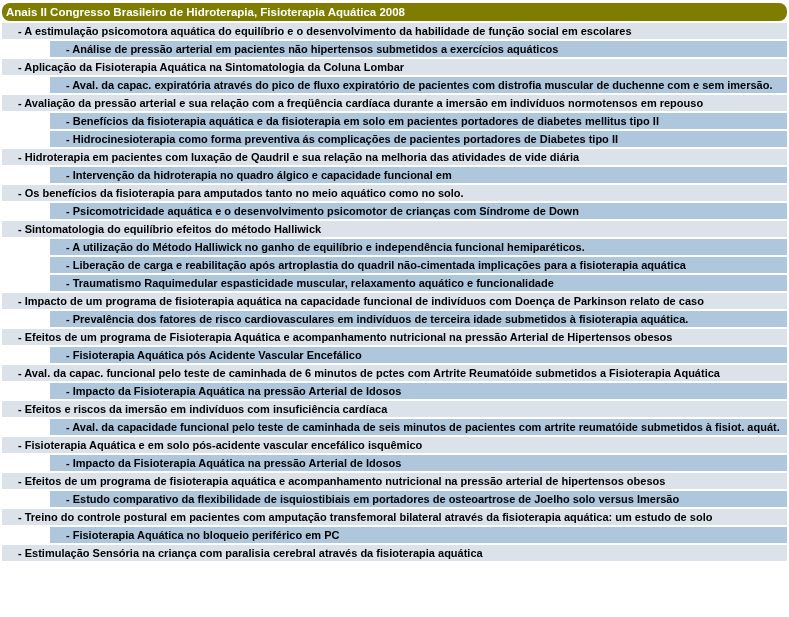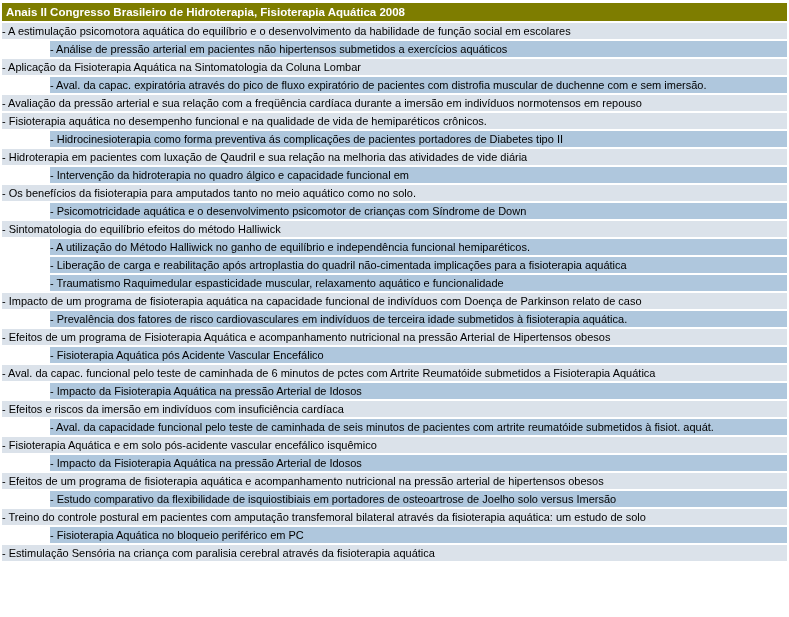--- a/index.html
+++ b/index.html
@@ -19,47 +19,48 @@
   .header-row {
     background: var(--header-bg, #7e7d00);
     color: var(--header-text, #ffffff);
     font-size: 11.5px;
     font-weight: bold;
     height: 16px;
     line-height: 16px;
     padding: 1px 0 1px 4px;
     white-space: nowrap;
     overflow: hidden;
+    border-radius: 8px;
   }
   .row {
     height: 16px;
     line-height: 16px;
     margin-top: 2px;
-    padding-left: 0;
+    padding-left: 16px;
     font-size: 11px;
-    font-weight: normal;
+    font-weight: bold;
     color: var(--row-text, #000000);
     white-space: nowrap;
     overflow: hidden;
   }
   .row.light { background: var(--row-light, #dbe2ea); }
   .row.blue  { background: var(--row-blue, #afc7dd); margin-left: 48px; }
 </style>
 </head>
 <body>
 
 <div class="page">
   <div class="header-row">Anais II Congresso Brasileiro de Hidroterapia, Fisioterapia Aquática 2008</div>
   <div id="rows-host">
       <div class="row light">- A estimulação psicomotora aquática do equilíbrio e o desenvolvimento da habilidade de função social em escolares</div>
       <div class="row blue">- Análise de pressão arterial em pacientes não hipertensos submetidos a exercícios aquáticos</div>
       <div class="row light">- Aplicação da Fisioterapia Aquática na Sintomatologia da Coluna Lombar</div>
       <div class="row blue">- Aval. da capac. expiratória através do pico de fluxo expiratório de pacientes com distrofia muscular de duchenne com e sem imersão.</div>
       <div class="row light">- Avaliação da pressão arterial e sua relação com a freqüência cardíaca durante a imersão em indivíduos normotensos em repouso</div>
-      <div class="row light">- Fisioterapia aquática no desempenho funcional e na qualidade de vida de hemiparéticos crônicos.</div>
+      <div class="row blue">- Benefícios da fisioterapia aquática e da fisioterapia em solo em pacientes portadores de diabetes mellitus tipo II</div>
       <div class="row blue">- Hidrocinesioterapia como forma preventiva ás complicações de pacientes portadores de Diabetes tipo II</div>
       <div class="row light">- Hidroterapia em pacientes com luxação de Qaudril e sua relação na melhoria das atividades de vide diária</div>
       <div class="row blue">- Intervenção da hidroterapia no quadro álgico e capacidade funcional em</div>
       <div class="row light">- Os benefícios da fisioterapia para amputados tanto no meio aquático como no solo.</div>
       <div class="row blue">- Psicomotricidade aquática e o desenvolvimento psicomotor de crianças com Síndrome de Down</div>
       <div class="row light">- Sintomatologia do equilíbrio efeitos do método Halliwick</div>
       <div class="row blue">- A utilização do Método Halliwick no ganho de equilíbrio e independência funcional hemiparéticos.</div>
       <div class="row blue">- Liberação de carga e reabilitação após artroplastia do quadril não-cimentada implicações para a fisioterapia aquática</div>
       <div class="row blue">- Traumatismo Raquimedular espasticidade muscular, relaxamento aquático e funcionalidade</div>
       <div class="row light">- Impacto de um programa de fisioterapia aquática na capacidade funcional de indivíduos com Doença de Parkinson relato de caso</div>

